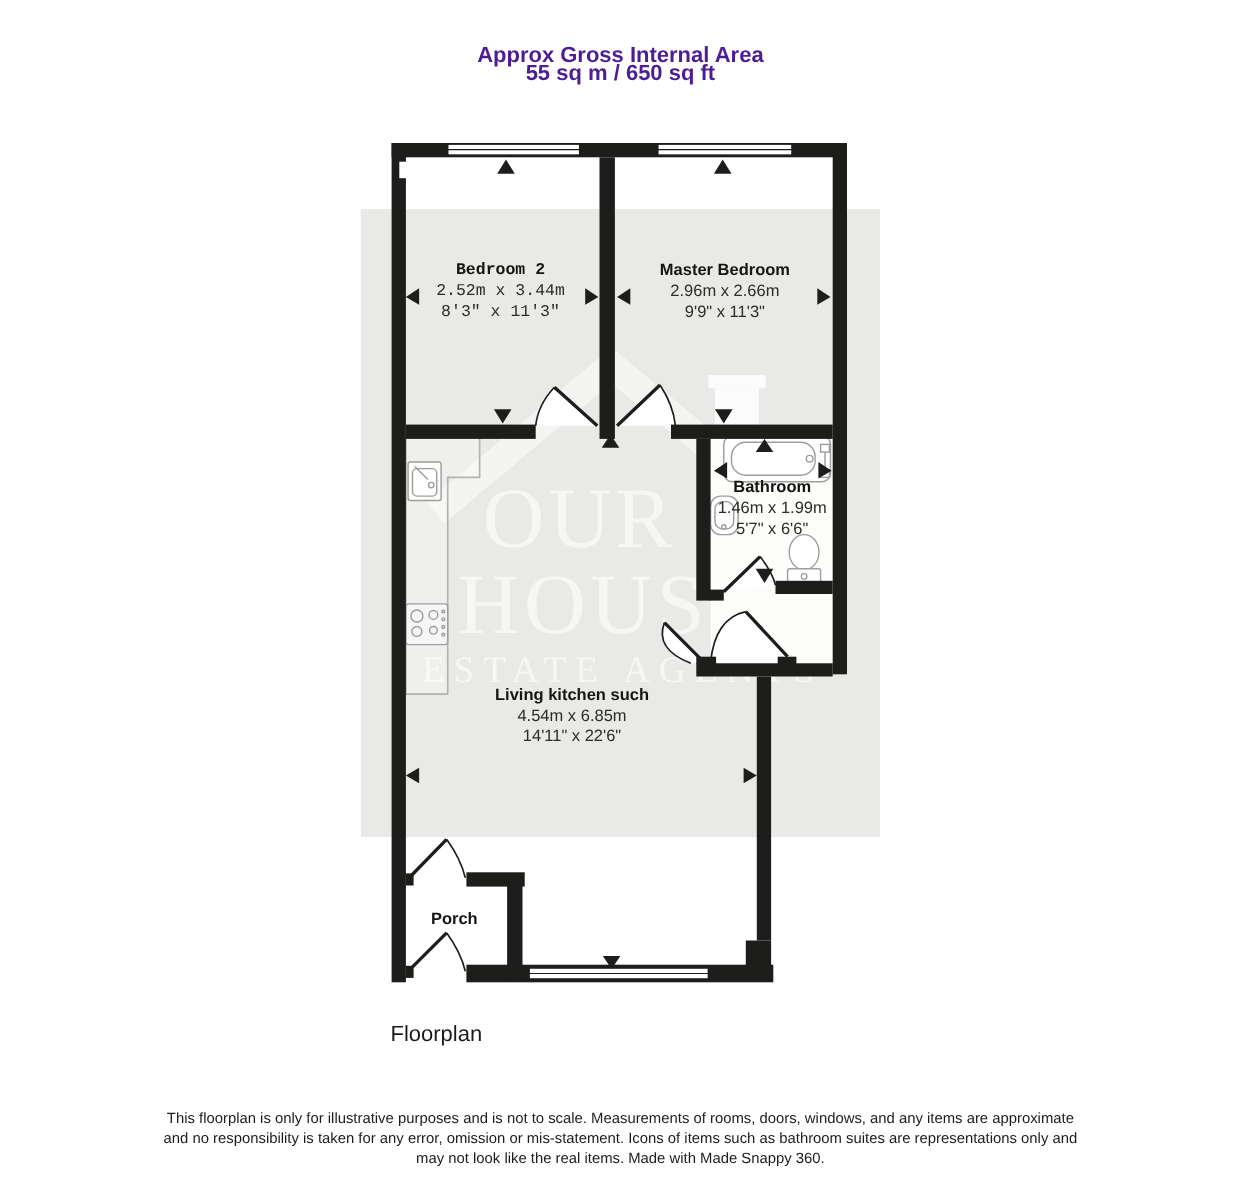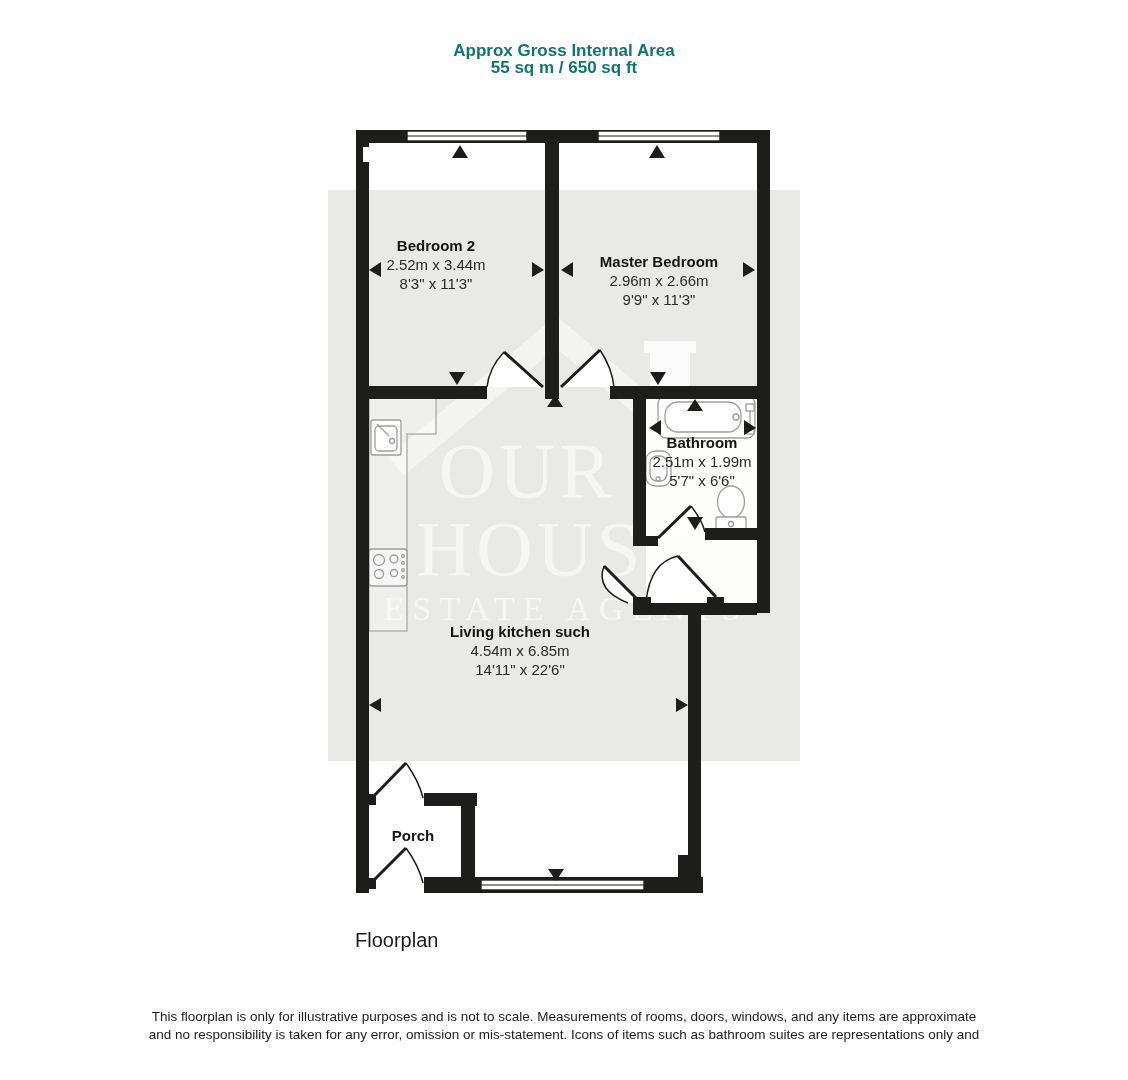--- a/index.html
+++ b/index.html
@@ -1,20 +1,20 @@
 <!DOCTYPE html>
 <html><head>
 <meta charset="utf-8">
 <style>
   html,body{margin:0;padding:0;background:#ffffff;}
   body{width:1128px;height:1080px;position:relative;overflow:hidden;
        font-family:"Liberation Sans", sans-serif;color:#1d1d1b;}
   .abs{position:absolute;}
   .center-text{text-align:center;width:100%;}
-  .title{top:42px;left:0;font-weight:bold;font-size:17px;line-height:17px;color:#0f766e;}
+  .title{top:42px;left:0;font-weight:bold;font-size:20px;line-height:17px;color:#4c1d95;}
   .room-label{transform:translateX(-50%);text-align:center;font-size:15px;line-height:19px;color:#2b2b29;white-space:nowrap;}
   .room-name{font-weight:bold;color:#141412;}
   .caption{left:355px;top:929px;font-size:20px;color:#1b1b1b;}
   .footer{top:1008px;left:0;font-size:13.5px;line-height:18px;color:#1c1c1c;}
   svg text.wm{font-family:"Liberation Serif", serif;fill:#ffffff;opacity:0.62;}
 </style>
 </head>
 <body>
 
 <div class="abs title center-text">
@@ -175,46 +175,47 @@
     <polygon points="687,517 703,517 695,530"></polygon>
     <polygon points="661,420 661,435 649,428"></polygon>
     <polygon points="744,420 744,435 756,428"></polygon>
     <polygon points="547,407 563,407 555,395"></polygon>
     <polygon points="548,869 564,869 556,881"></polygon>
     <polygon points="381,698 381,712 369,705"></polygon>
     <polygon points="676,698 676,712 688,705"></polygon>
   </g>
 </svg>
 
-<div class="abs room-label" style="left:436px;top:236px;">
+<div class="abs room-label" style="left:455px;top:236px;font-family:Liberation Mono, monospace;">
   <div class="room-name">Bedroom 2</div>
   <div>2.52m x 3.44m</div>
   <div>8'3" x 11'3"</div>
 </div>
 
-<div class="abs room-label" style="left:659px;top:236px;margin-top:16px;">
+<div class="abs room-label" style="left:659px;top:236px;">
   <div class="room-name">Master Bedroom</div>
   <div>2.96m x 2.66m</div>
   <div>9'9" x 11'3"</div>
 </div>
 
 <div class="abs room-label" style="left:702px;top:433px;">
   <div class="room-name">Bathroom</div>
-  <div>2.51m x 1.99m</div>
+  <div>1.46m x 1.99m</div>
   <div>5'7" x 6'6"</div>
 </div>
 
 <div class="abs room-label" style="left:520px;top:622px;">
   <div class="room-name">Living kitchen such</div>
   <div>4.54m x 6.85m</div>
   <div>14'11" x 22'6"</div>
 </div>
 
 <div class="abs room-label" style="left:413px;top:826px;">
   <div class="room-name">Porch</div>
 </div>
 
 <div class="abs caption">Floorplan</div>
 
 <div class="abs footer center-text">
   <div>This floorplan is only for illustrative purposes and is not to scale. Measurements of rooms, doors, windows, and any items are approximate</div>
   <div>and no responsibility is taken for any error, omission or mis-statement. Icons of items such as bathroom suites are representations only and</div>
+  <div>may not look like the real items. Made with Made Snappy 360.</div>
 </div>
 
 </body></html>

